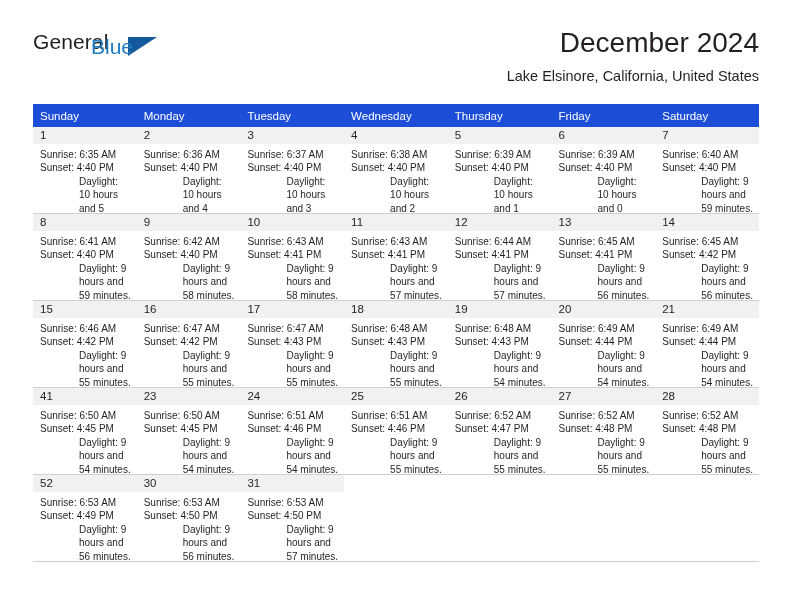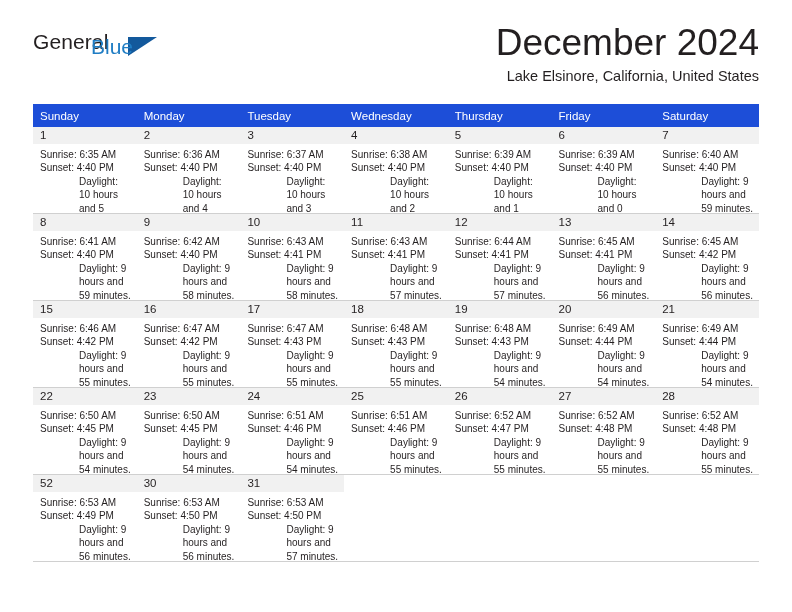--- a/index.html
+++ b/index.html
@@ -66,21 +66,21 @@
     border-right: 29px solid transparent;
   }
 
   .title-block {
     position: absolute;
     right: 0;
     top: 0;
     text-align: right;
   }
   .month-title {
-    font-size: 37px;
+    font-size: 28px;
     font-weight: normal;
     color: #231f20;
     line-height: 34px;
     white-space: nowrap;
   }
   .location {
     font-size: 14.5px;
     color: #231f20;
     line-height: 20px;
     margin-top: 6px;
@@ -428,21 +428,21 @@
       </tr>
       <tr class="week-sep">
           <td colspan="7">
             <div class="rule"></div>
           </td>
         </tr>
 
       <tr>
         <td class="day-cell">
             <div class="day-inner">
-              <div class="date-strip">22</div>
+              <div class="date-strip">41</div>
               <div class="day-body">
                 <div>Sunrise: 6:50 AM</div>
                 <div>Sunset: 4:45 PM</div>
                 <div class="dl">Daylight: 9 hours and 54 minutes.</div>
               </div>
             </div>
           </td>
         <td class="day-cell">
             <div class="day-inner">
               <div class="date-strip">23</div>

